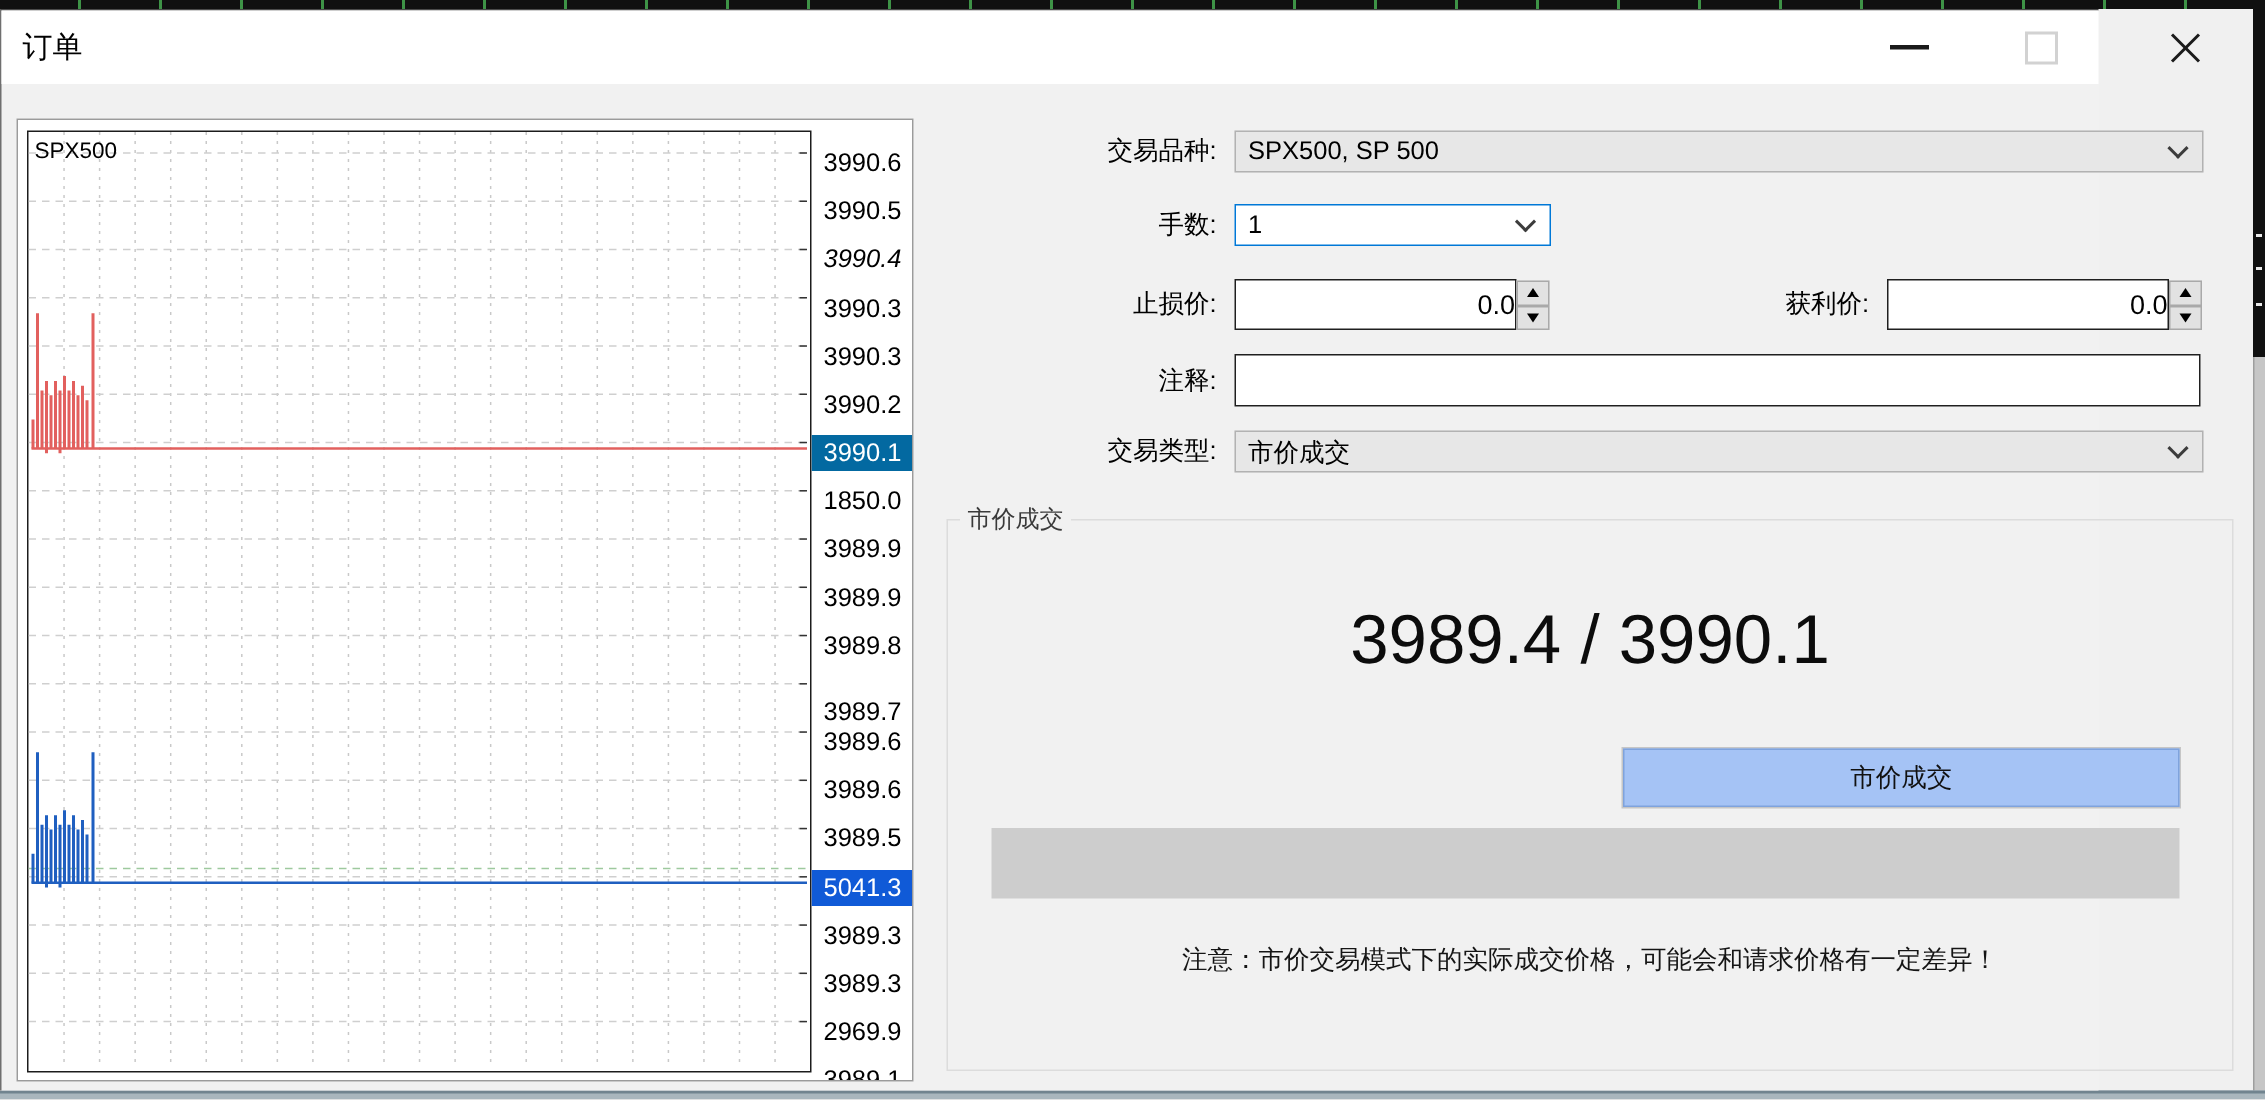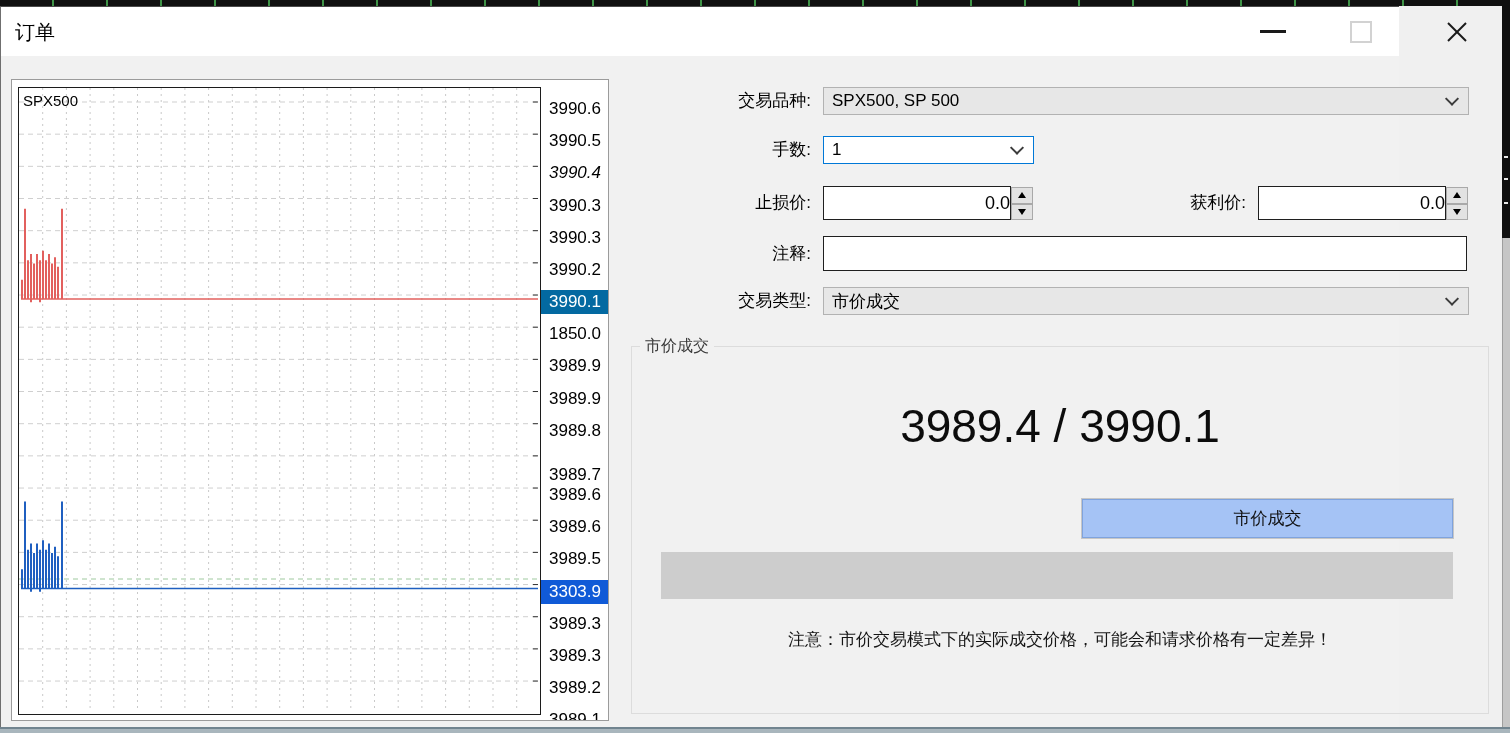--- a/index.html
+++ b/index.html
@@ -199,24 +199,24 @@
           <div class="axis-label " style="top: 177.85px;">3990.2</div>
           <div class="axis-label ask" style="top: 210.02px; background: #0369a1;">3990.1</div>
           <div class="axis-label " style="top: 242.19px;">1850.0</div>
           <div class="axis-label " style="top: 274.36px;">3989.9</div>
           <div class="axis-label " style="top: 306.53px;">3989.9</div>
           <div class="axis-label " style="top: 338.7px;">3989.8</div>
           <div class="axis-label " style="top: 383px;">3989.7</div>
           <div class="axis-label " style="top: 403.04px;">3989.6</div>
           <div class="axis-label " style="top: 435.21px;">3989.6</div>
           <div class="axis-label " style="top: 467.38px;">3989.5</div>
-          <div class="axis-label bid" style="top: 499.55px; background: rgb(16, 90, 215);">3303.9</div>
+          <div class="axis-label bid" style="top: 499.55px; background: rgb(16, 90, 215);">5041.3</div>
           <div class="axis-label " style="top: 531.72px;">3989.3</div>
           <div class="axis-label " style="top: 563.89px;">3989.3</div>
-          <div class="axis-label " style="top: 596.06px;">3989.2</div>
+          <div class="axis-label " style="top: 596.06px;">2969.9</div>
           <div class="axis-label " style="top: 628.23px;">3989.1</div>
         </div>
     </div>
 
     <span class="lbl" style="left:660px;top:80px;line-height:28px;">交易品种:</span>
     <div class="combo" style="left:822px;top:80px;width:646px;height:28px;">
       <span>SPX500, SP 500</span>
       <div class="chev"></div>
     </div>
 

